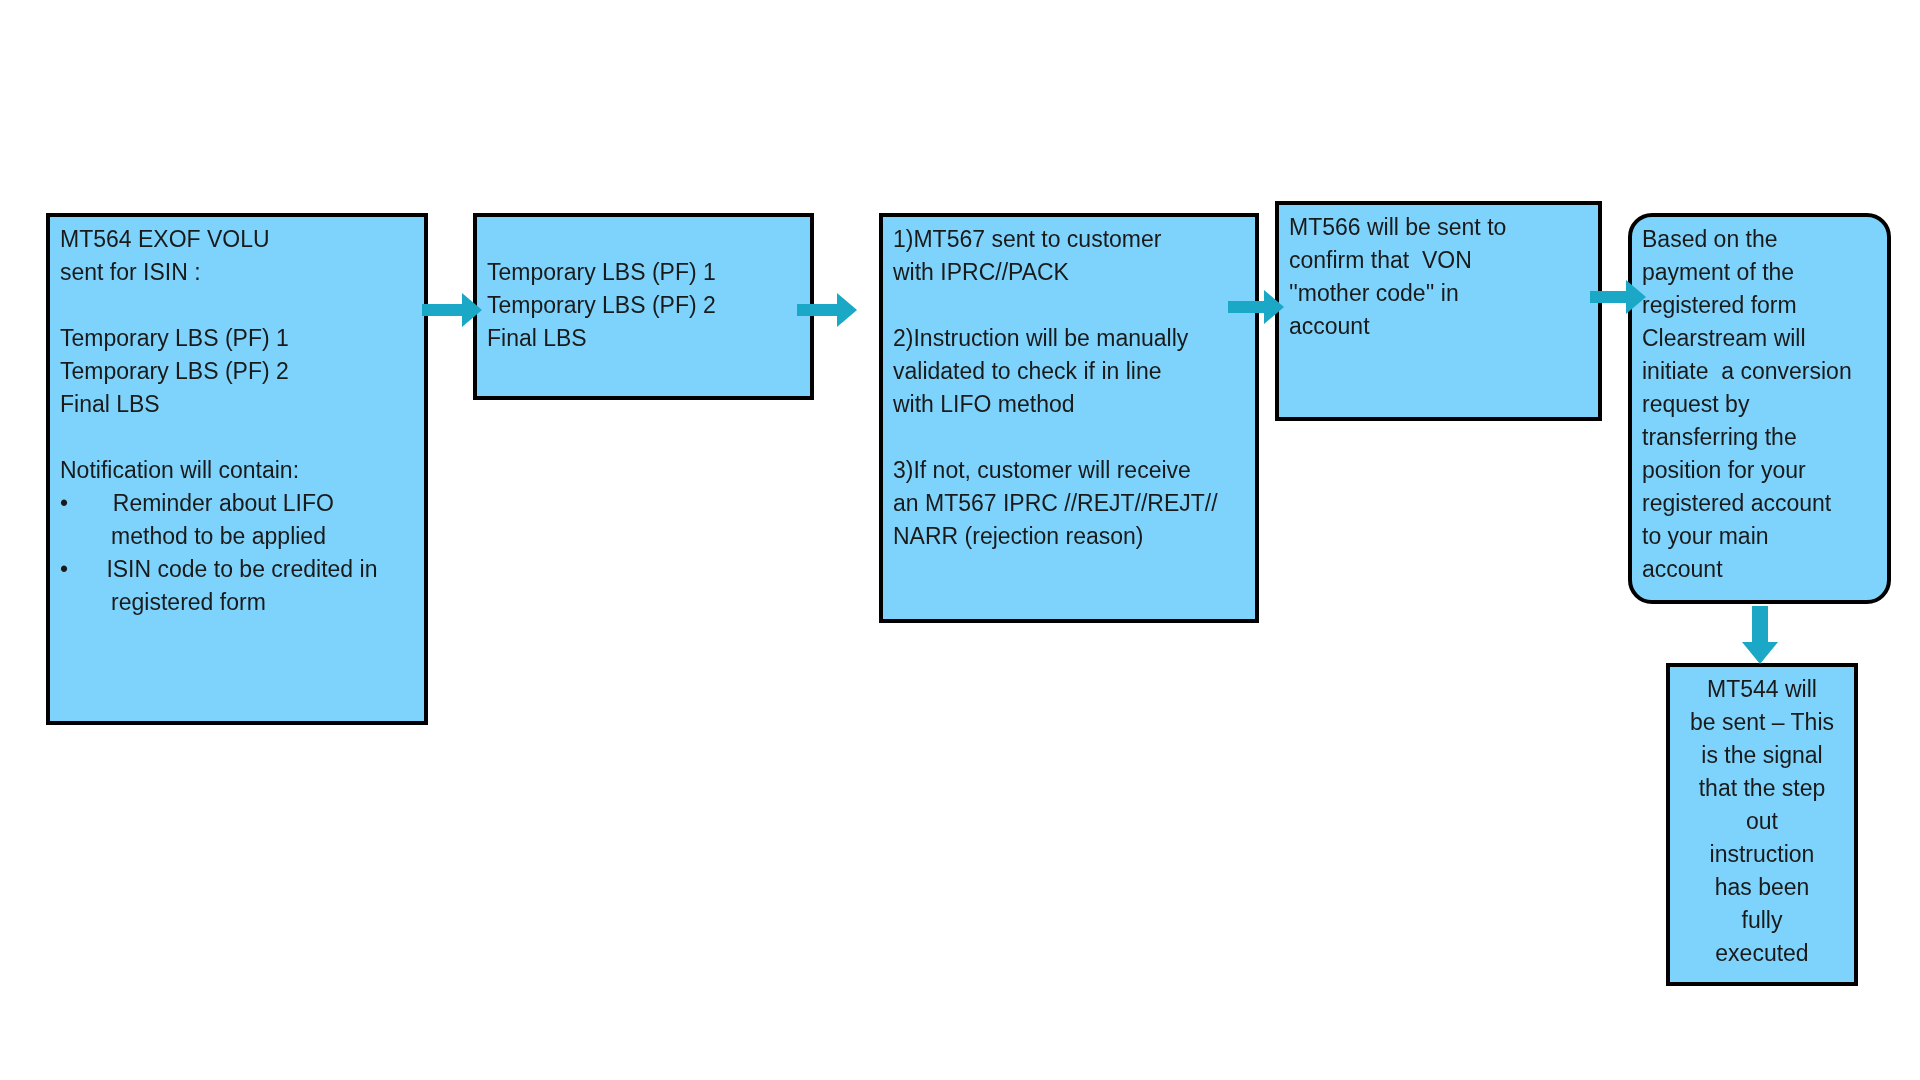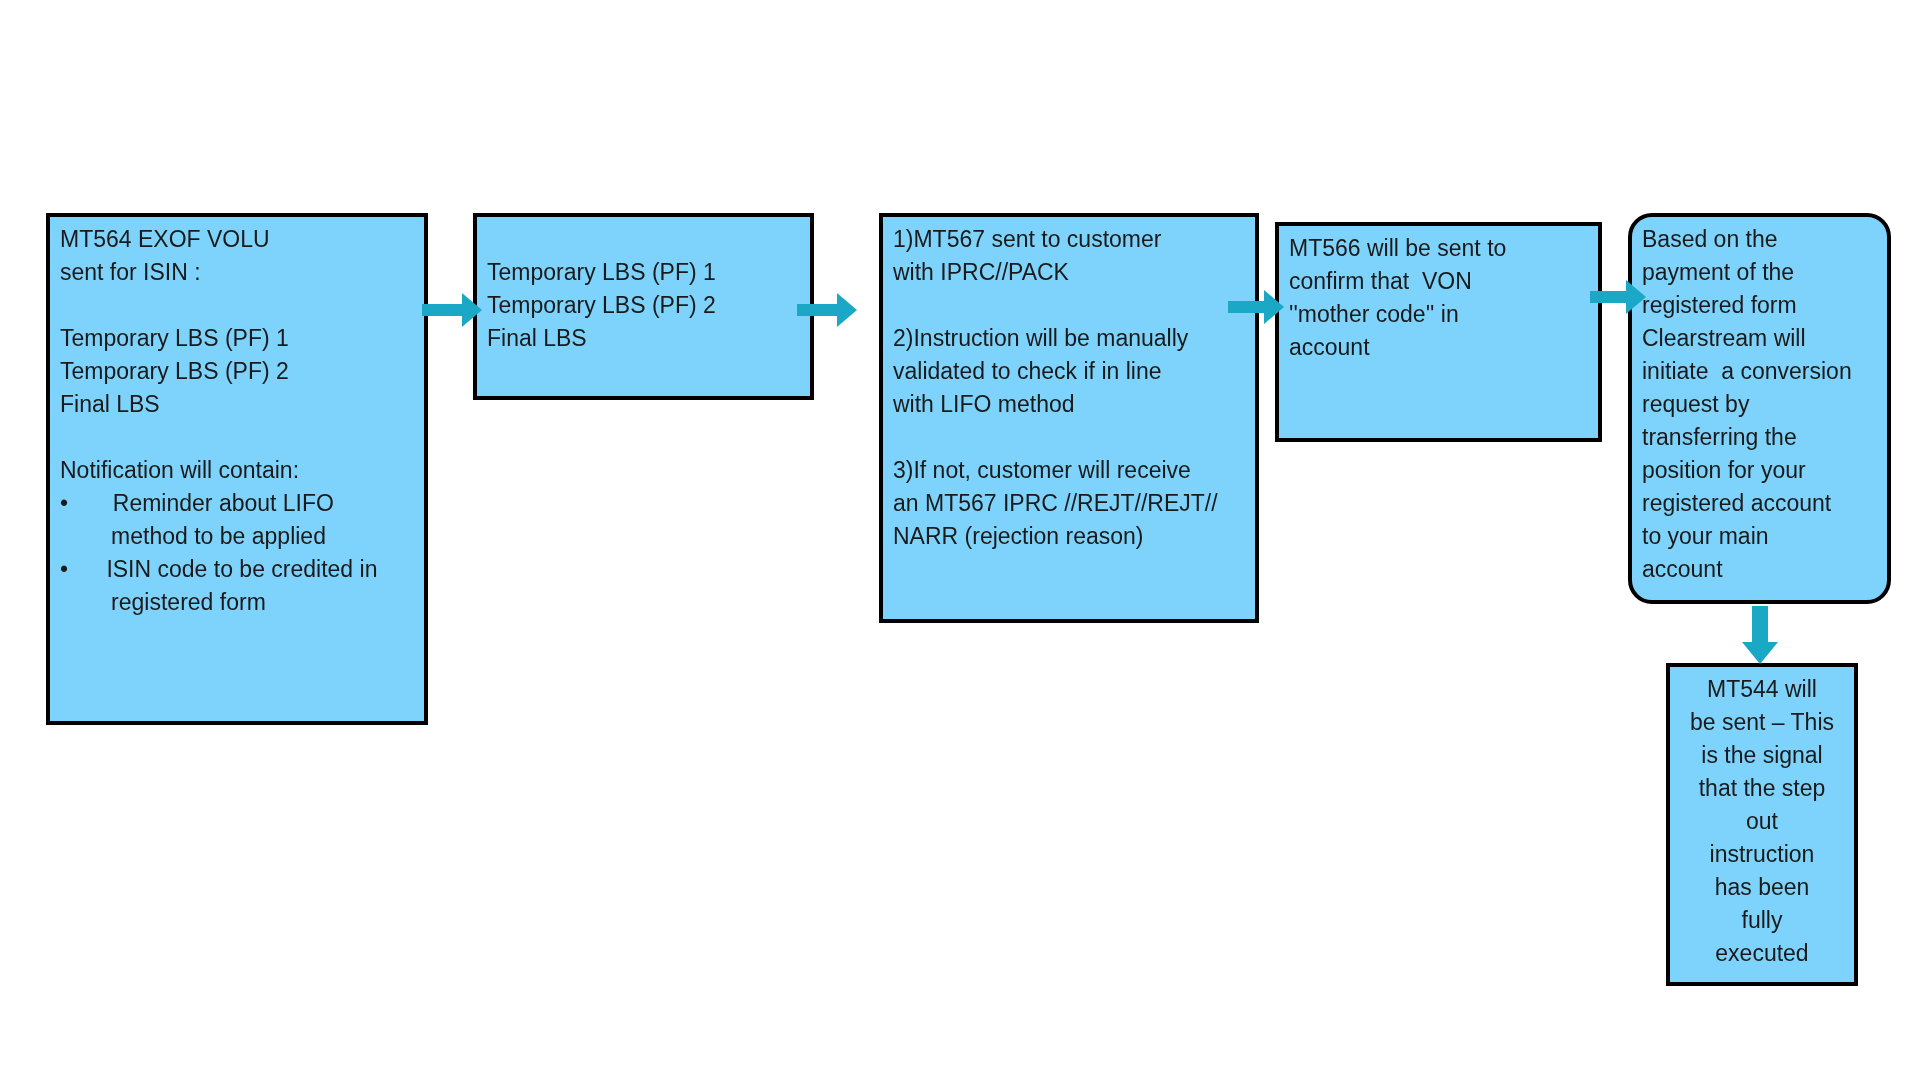--- a/index.html
+++ b/index.html
@@ -26,21 +26,21 @@
     min-height: 33px;
   }
   .arrow {
     position: absolute;
     display: block;
   }
   
   .box-1 { left: 46px;   top: 213px; width: 382px; height: 512px; }
   .box-2 { left: 473px;  top: 213px; width: 341px; height: 187px; }
   .box-3 { left: 853px;  top: 213px; width: 380px; height: 410px; margin-left: 26px; }
-  .box-4 { left: 1275px; top: 222px; width: 327px; height: 220px; }
+  .box-4 { left: 1275px; top: 201px; width: 327px; height: 220px; }
   .box-5 { left: 1628px; top: 213px; width: 263px; height: 391px; border-radius: 24px; }
   .box-6 { left: 1666px; top: 663px; width: 192px; height: 323px; text-align: center; }
   
   .arrow-1 { left: 422px;  top: 293px; }
   .arrow-2 { left: 797px;  top: 293px; }
   .arrow-3 { left: 1228px; top: 290px; }
   .arrow-4 { left: 1590px; top: 280px; }
   .arrow-5 { left: 1742px; top: 606px; }
 </style>
 </head>

